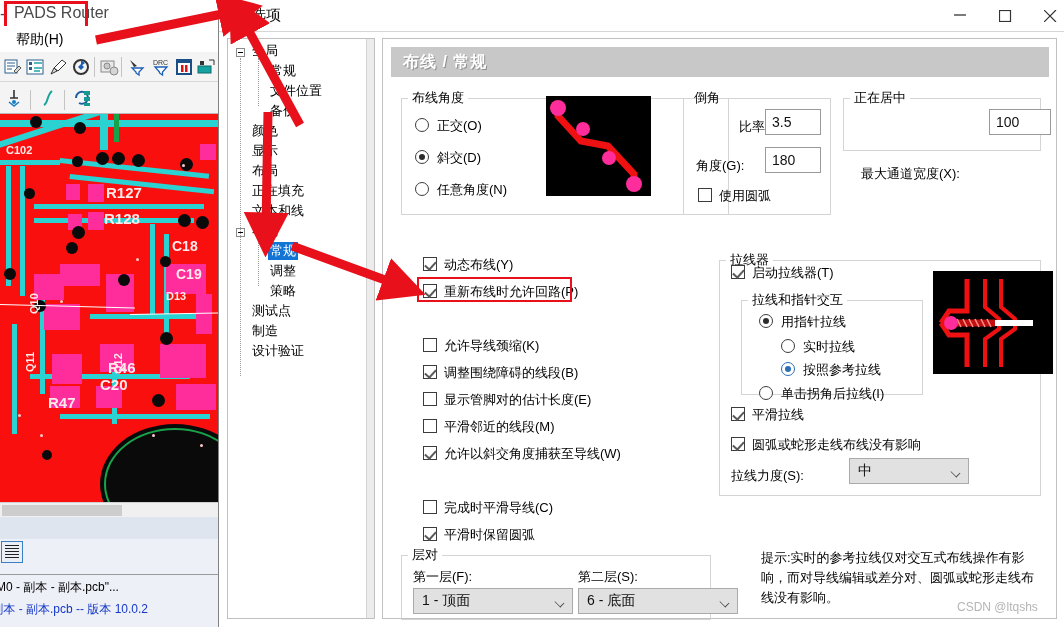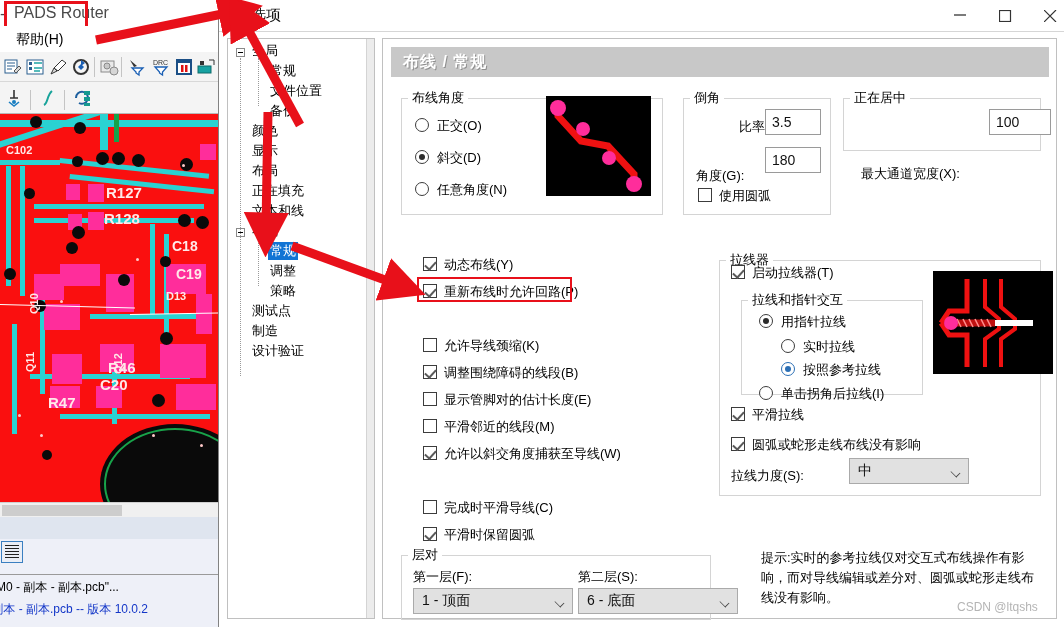--- a/index.html
+++ b/index.html
@@ -381,21 +381,21 @@
 
       <div class="tree-vscroll"></div>
     </div>
 
     <div id="content">
 
       <div class="panel-header">
         <div class="panel-header-text">布线 / 常规</div>
       </div>
 
-      <fieldset class="grp" style="left:18px; top:50px; width:262px; height:126px;">
+      <fieldset class="grp" style="left:18px; top:50px; width:328px; height:126px;">
         <legend class="grp-lbl">布线角度</legend>
       </fieldset>
       <div class="rad" style="left:32px; top:79px;">
         <span class="circ"></span>
         <span>正交(O)</span>
       </div>
       <div class="rad on" style="left:32px; top:111px;">
         <span class="circ"></span>
         <span>斜交(D)</span>
       </div>
@@ -411,21 +411,21 @@
           <circle cx="63" cy="62" r="7" fill="#ff2d9b"></circle>
           <circle cx="88" cy="88" r="8" fill="#ff2d9b"></circle>
         </svg>
       </div>
 
       <fieldset class="grp" style="left:300px; top:50px; width:148px; height:126px;">
         <legend class="grp-lbl">倒角</legend>
       </fieldset>
       <div class="lbl" style="left:313px; top:79px;margin-left:43px;">比率(R):</div>
       <div class="tbox" style="left:382px; top:70px; width:56px;">3.5</div>
-      <div class="lbl" style="left:313px; top:128px;">角度(G):</div>
+      <div class="lbl" style="left:313px; top:118px;">角度(G):</div>
       <div class="tbox" style="left:382px; top:108px; width:56px;">180</div>
       <div class="chk" style="left:315px; top:149px;">
         <span class="box"></span>
         <span>使用圆弧</span>
       </div>
 
       <fieldset class="grp" style="left:460px; top:50px; width:198px; height:62px;">
         <legend class="grp-lbl">正在居中</legend>
       </fieldset>
       <div class="lbl" style="left:478px; top:79px;margin-top:47px;">最大通道宽度(X):</div>

